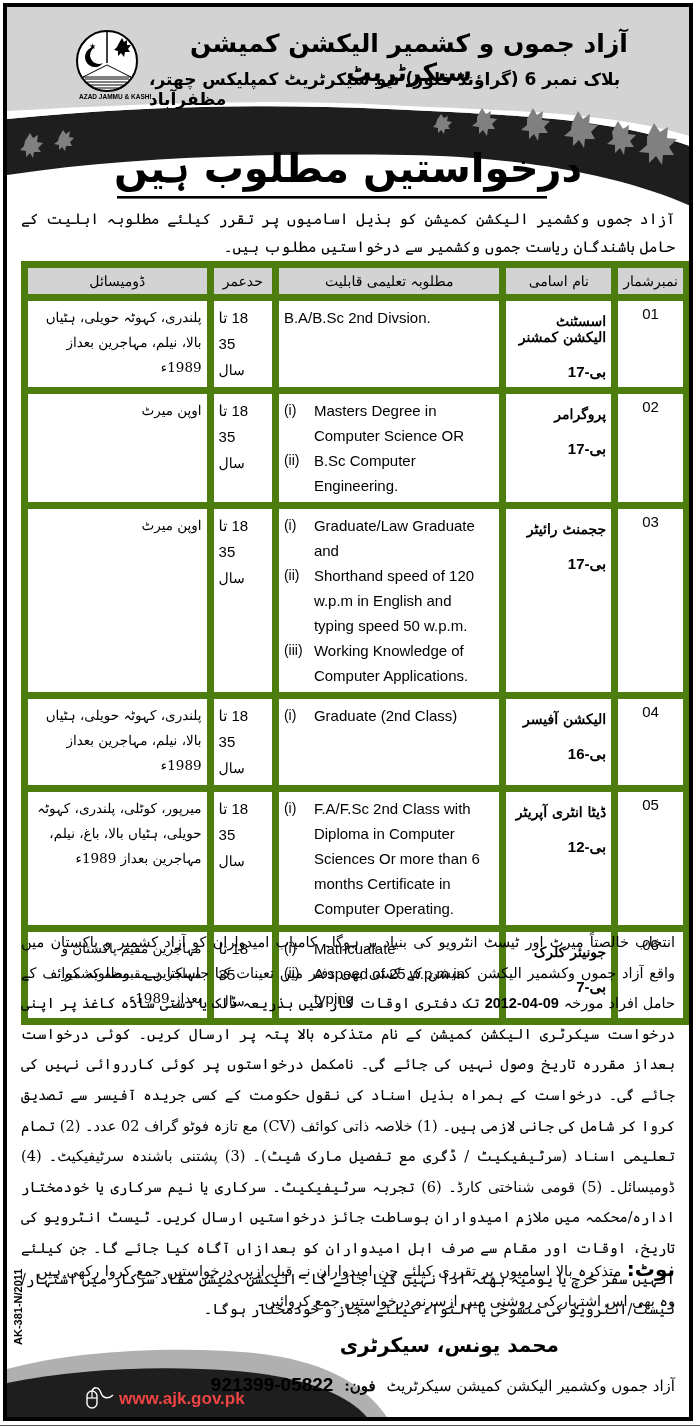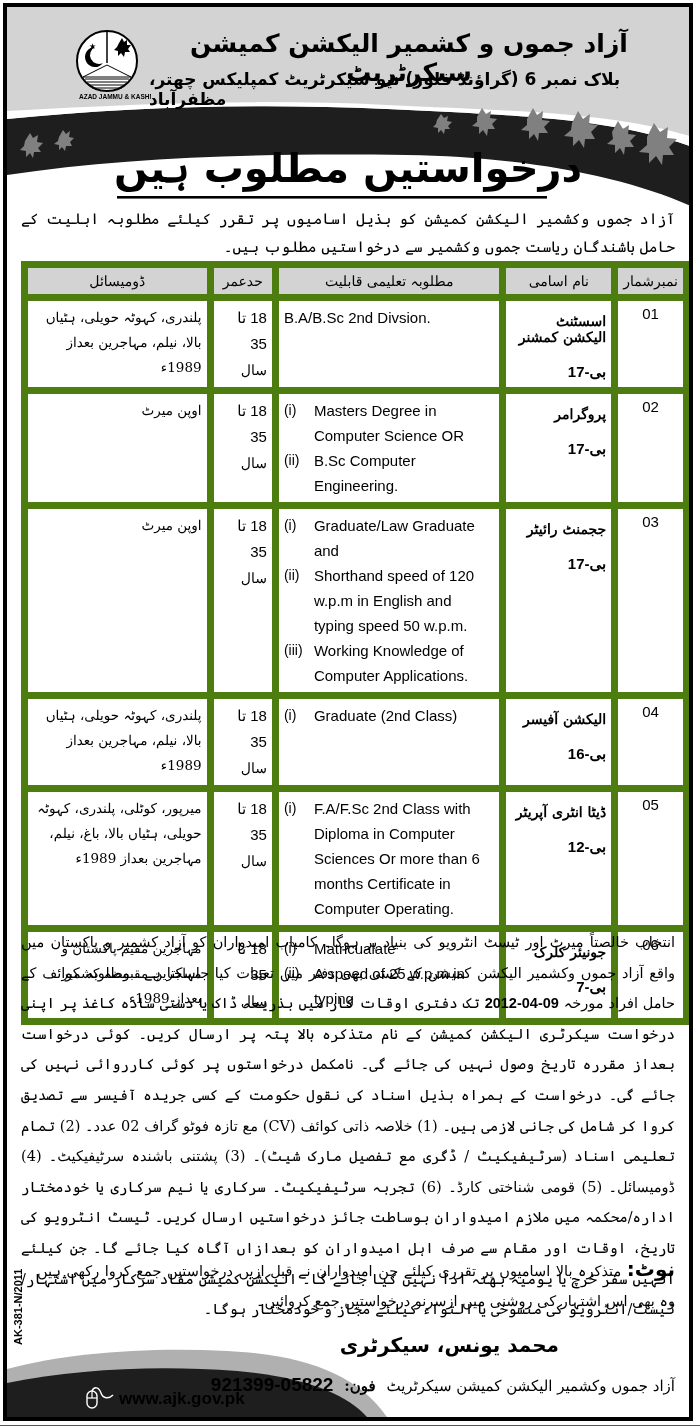--- a/index.html
+++ b/index.html
@@ -63,21 +63,21 @@
   .col-age { width: 66px; text-align: center; }
   .col-dom { width: 194px; }
   td.sr { font-family: "Liberation Sans", sans-serif; font-size: 15px; text-align: center; padding-top: 14px; }
   td.name { text-align: right; font-family: "DejaVu Serif", serif; font-size: 14px; }
   td.name .post { display: block; font-weight: bold; margin-top: 8px; }
   td.name .scale { display: block; margin-top: 18px; font-weight: bold; font-family: "Liberation Sans", sans-serif; font-size: 15px; }
   td.qual { direction: ltr; text-align: left; font-family: "Liberation Sans", sans-serif; font-size: 15px; line-height: 25px; padding-top: 6px; }
   td.qual .item { display: flex; }
   td.qual .num { width: 30px; flex: none; font-size: 14px; }
   td.qual .txt { flex: 1; }
-  td.age { text-align: right; font-size: 15px; padding-top: 6px; line-height: 26px; }
+  td.age { text-align: left; font-size: 15px; padding-top: 6px; line-height: 26px; }
   td.age .range { font-family: "Liberation Sans", sans-serif; display: block; }
   td.age .unit { font-family: "DejaVu Serif", serif; font-size: 14px; display: block; }
   td.dom { text-align: right; font-family: "DejaVu Serif", serif; font-size: 13.5px; line-height: 25px; padding-top: 6px; }
 
   .body-text {
     position: absolute; left: 14px; right: 14px; top: 920px;
     direction: rtl; text-align: justify; font-size: 14.5px; line-height: 30.6px;
     font-family: "DejaVu Serif", serif;
   }
   .body-text .date { font-family: "Liberation Sans", sans-serif; font-weight: bold; }
@@ -106,21 +106,21 @@
 
   .contact {
     position: absolute; right: 14px; top: 1367px; direction: rtl;
     font-size: 15px; font-family: "DejaVu Serif", serif; white-space: nowrap;
   }
   .contact .phone { font-family: "Liberation Sans", sans-serif; font-weight: bold; font-size: 19px; letter-spacing: 0.5px; }
   .contact .phone-label { font-weight: bold; margin: 0 6px; }
 
   .website {
     position: absolute; left: 78px; top: 1380px; display: flex; align-items: center;
-    color: #000000; font-family: "Liberation Sans", sans-serif; font-weight: bold; font-size: 17px;
+    color: #ef4444; font-family: "Liberation Sans", sans-serif; font-weight: bold; font-size: 17px;
   }
   .website svg { margin-right: 4px; }
 </style>
 </head>
 <body>
 
 <div class="frame">
 
   <div class="hdr-bg">
     <svg width="686" height="200" viewBox="0 0 686 200">

